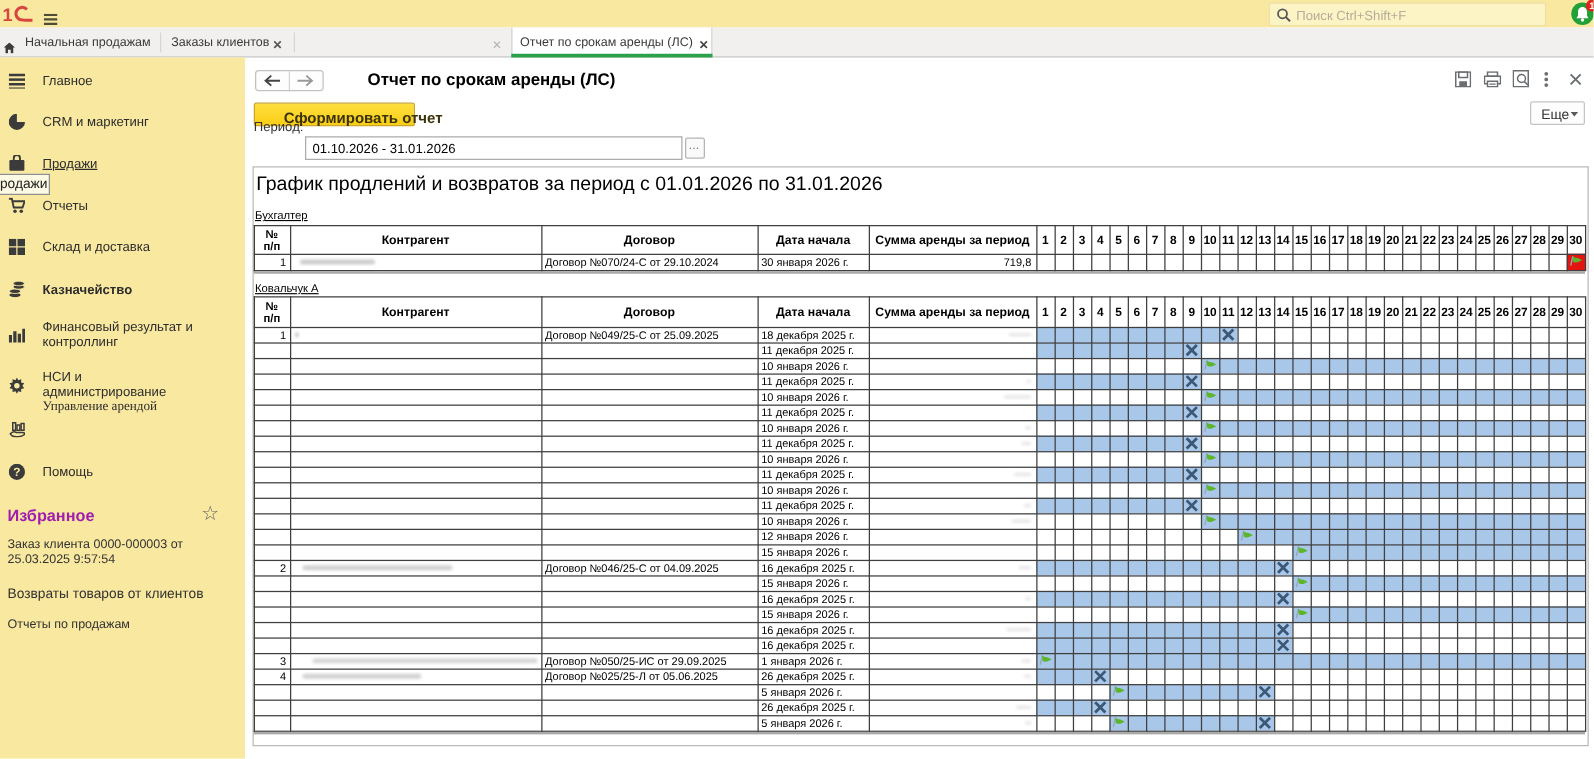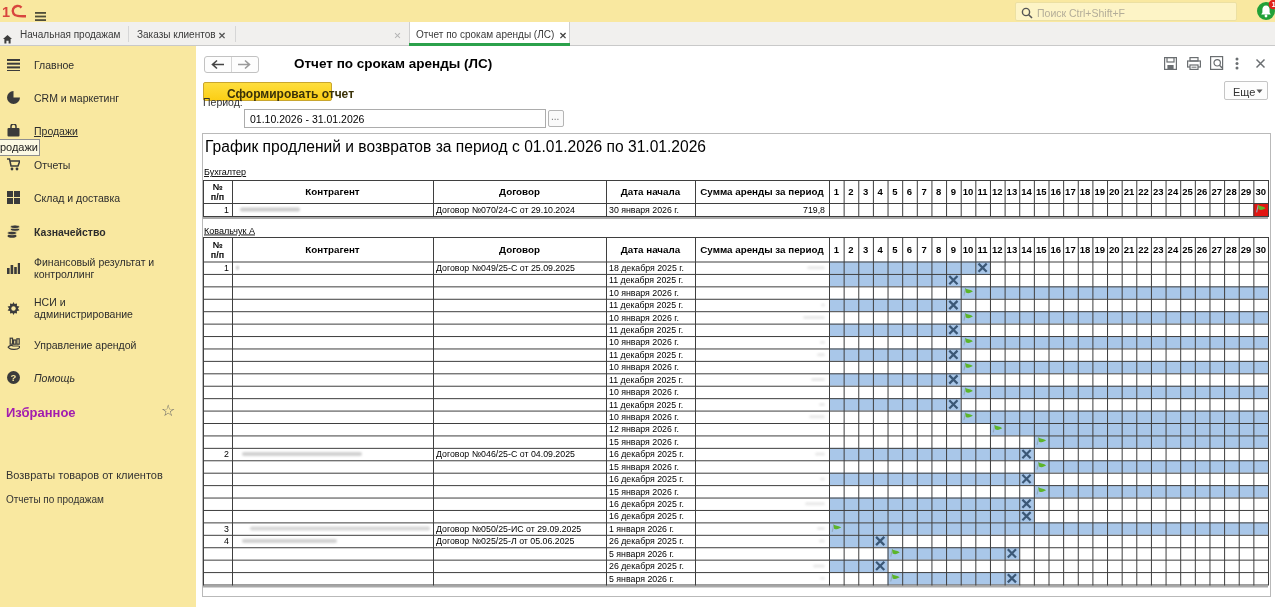--- a/index.html
+++ b/index.html
@@ -105,35 +105,36 @@
       <rect x="0" y="6" width="2.6" height="6" fill="#3b3b3b"></rect>
       <rect x="3.6" y="3" width="2.6" height="9" fill="#3b3b3b"></rect>
       <rect x="7.2" y="5" width="2.6" height="7" fill="#3b3b3b"></rect>
       <rect x="10.8" y="1" width="2.2" height="11" fill="#3b3b3b"></rect>
     </svg>
     <div class="mitem" style="top:296px;line-height:12.4px;">НСИ и<br>администрирование</div>
     <svg class="abs" style="left:7px;top:302px" width="13" height="13">
       <path d="M6.5 0 L7.6 2.1 L10 1.4 L9.9 3.9 L12.4 4.5 L10.9 6.5 L12.4 8.5 L9.9 9.1 L10 11.6 L7.6 10.9 L6.5 13 L5.4 10.9 L3 11.6 L3.1 9.1 L0.6 8.5 L2.1 6.5 L0.6 4.5 L3.1 3.9 L3 1.4 L5.4 2.1 Z" fill="#3b3b3b"></path>
       <circle cx="6.5" cy="6.5" r="2.2" fill="#f9e8a0"></circle>
     </svg>
-    <div class="mitem" style="top:339px;">Управление арендой</div>
+    <div class="mitem" style="top:320px;font-family:Liberation Serif, serif;">Управление арендой</div>
     <svg class="abs" style="left:7px;top:337px" width="13" height="13">
       <rect x="3.2" y="1.2" width="2.3" height="6" fill="none" stroke="#3b3b3b" stroke-width="1.2"></rect>
       <rect x="6.6" y="3" width="2.3" height="4.2" fill="none" stroke="#3b3b3b" stroke-width="1.2"></rect>
       <rect x="9.9" y="1.8" width="2.3" height="5.4" fill="none" stroke="#3b3b3b" stroke-width="1.2"></rect>
       <path d="M1.2 10.2 C2.6 8.2 4.4 8.0 6.2 9.0 L10.8 9.0 C12.6 9.0 13.2 9.6 12.2 10.8 C10.4 12.6 4.6 12.8 2.6 11.6 Z" fill="none" stroke="#3b3b3b" stroke-width="1.2"></path>
     </svg>
-    <div class="mitem" style="top:372px;font-style:italic;">Помощь</div>
+    <div class="mitem" style="top:372px;">Помощь</div>
     <svg class="abs" style="left:7px;top:371px" width="13" height="13">
       <circle cx="6.5" cy="6.5" r="6.5" fill="#3b3b3b"></circle>
       <text x="6.5" y="10" font-size="9.5" font-weight="bold" text-anchor="middle" fill="#f9e8a0" font-family="Liberation Sans, sans-serif">?</text>
     </svg>
     <div class="abs" style="left:-10px;top:139px;width:50px;height:17px;background:#fcf9e4;border:1px solid #8f8f8f;font-size:11px;color:#222;text-align:center;line-height:15px">Продажи</div>
     <div class="abs" style="left:6px;top:405px;font-size:13px;font-weight:bold;color:#a21caf">Избранное</div>
     <div class="abs" style="left:161px;top:401px;font-size:16px;color:#666">☆</div>
+    <div class="abs" style="left:6px;top:430px;width:160px;font-size:10px;color:#333;line-height:12.2px">Заказ клиента 0000-000003 от 25.03.2025 9:57:54</div>
     <div class="abs" style="left:6px;top:468.5px;width:180px;font-size:11px;color:#333">Возвраты товаров от клиентов</div>
     <div class="abs" style="left:6px;top:493.5px;width:180px;font-size:10px;color:#333">Отчеты по продажам</div>
 
 <div class="abs" style="left:204px;top:56px;width:55px;height:17px;background:#fdfdfd;border:1px solid #c2c2c2;border-radius:3px"></div>
 <div class="abs" style="left:231px;top:57px;width:1px;height:15px;background:#d5d5d5"></div>
 <svg class="abs" style="left:208px;top:59px" width="18" height="11">
  <path d="M16 5.5 L5 5.5 M9 1.5 L4.5 5.5 L9 9.5" stroke="#444" stroke-width="1.6" fill="none"></path>
 </svg>
 <svg class="abs" style="left:236px;top:59px" width="18" height="11">
  <path d="M2 5.5 L13 5.5 M9 1.5 L13.5 5.5 L9 9.5" stroke="#9a9a9a" stroke-width="1.6" fill="none"></path>

